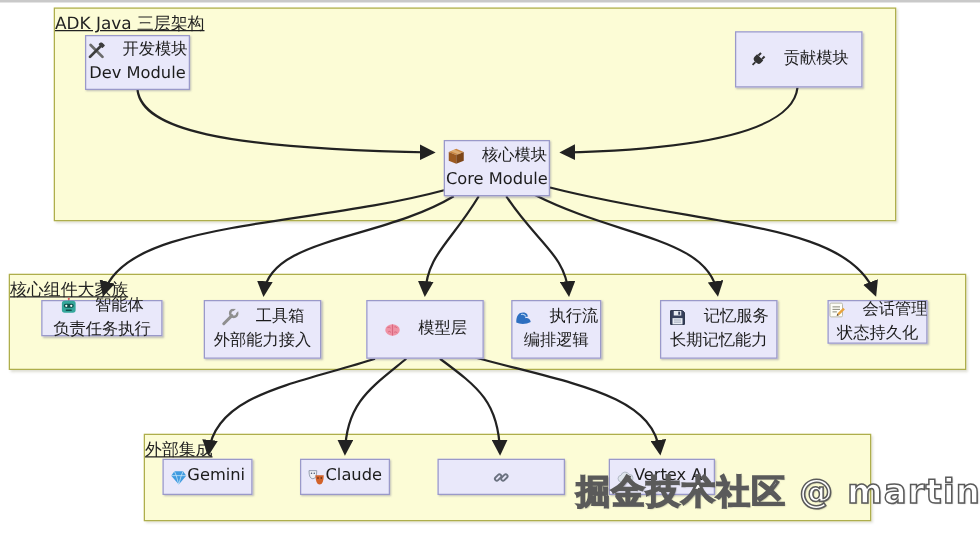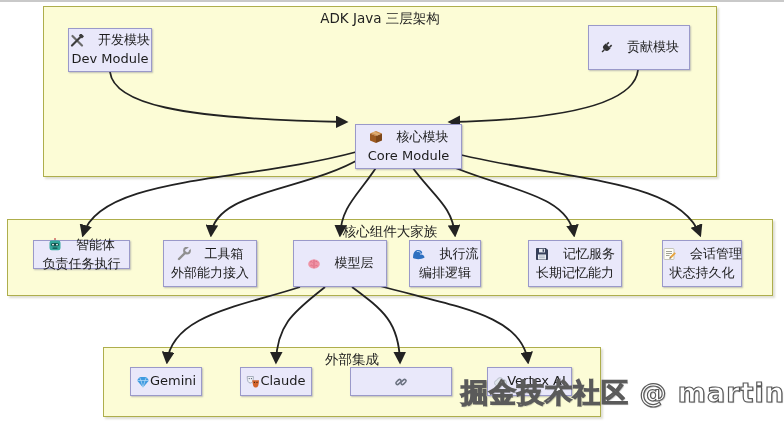--- a/index.html
+++ b/index.html
@@ -11,21 +11,21 @@
   }
   .top-edge-line{
     position:absolute;left:0;top:0;width:784px;height:2px;background:#c9c9c9;
   }
   .section{
     position:absolute;background:#fcfcd6;border:1px solid #aeae4c;
     box-shadow:1.5px 1.5px 2px rgba(120,120,80,0.25);
     box-sizing:border-box;
   }
   .section-title{
-    text-align:center;font-size:13.5px;padding-top:3px;color:#222222;
+    font-size:13.5px;padding-top:3px;color:#222222;text-decoration:underline;
   }
   .node{
     position:absolute;background:#e9e8fa;border:1px solid #9a99c9;
     box-shadow:1px 1px 1.5px rgba(80,80,120,0.35);
     box-sizing:border-box;
     display:flex;flex-direction:column;align-items:center;justify-content:center;
     font-size:13px;line-height:1.45;z-index:3;white-space:nowrap;
   }
   .node.single{flex-direction:row;text-align:center;}
   .nl1{display:flex;align-items:center;gap:14px;}
@@ -47,21 +47,21 @@
 <body>
 
 <div class="top-edge-line"></div>
 
 <div class="section" style="left:43px;top:6px;width:674px;height:171px">
   <div class="section-title">ADK Java 三层架构</div>
 </div>
 <div class="section" style="left:7px;top:219px;width:766px;height:77px">
   <div class="section-title">核心组件大家族</div>
 </div>
-<div class="section" style="left:103px;top:347px;width:498px;height:70px">
+<div class="section" style="left:115px;top:347px;width:582px;height:70px">
   <div class="section-title">外部集成</div>
 </div>
 
 <svg class="edges" viewBox="0 0 784 429">
   <defs>
     <marker id="ah" viewBox="0 0 10 10" refX="8" refY="5" markerWidth="7" markerHeight="7" orient="auto">
       <polygon points="0,0 10,5 0,10" fill="#222222"></polygon>
     </marker>
   </defs>
   <path d="M 110 72 C 114 103, 175 119, 346 122" marker-end="url(#ah)"></path>
@@ -100,21 +100,21 @@
             <path d="M5 1 V4 M9 1 V4" stroke="#333" stroke-width="1.6"></path>
             <path d="M3.5 4 H10.5 V6.8 Q10.5 9.4 7 9.4 Q3.5 9.4 3.5 6.8 Z" fill="#333"></path>
             <path d="M7 9.4 V12.6" stroke="#333" stroke-width="1.4"></path>
           </g>
         </svg>
       </span>
     <span>贡献模块</span>
   </div>
 </div>
 
-<div class="node" style="left:355px;top:124px;width:107px;height:45px">
+<div class="node" style="left:355px;top:112px;width:85px;height:45px">
   <div class="nl1">
     <span class="ic">
         <svg viewBox="0 0 14 14">
           <polygon points="7,1 13,3.5 7,6 1,3.5" fill="#c9853e"></polygon>
           <polygon points="1,3.5 7,6 7,13 1,10.5" fill="#9c5a21"></polygon>
           <polygon points="13,3.5 7,6 7,13 13,10.5" fill="#7d4618"></polygon>
           <polygon points="5.5,1.6 11.5,4.1 8.5,5.4 2.5,2.9" fill="#e8c08e" opacity="0.65"></polygon>
         </svg>
       </span>
     <span>核心模块</span>
@@ -189,21 +189,21 @@
           <rect x="7.6" y="2.3" width="1.5" height="2.5" fill="#37415c"></rect>
           <rect x="3" y="7.5" width="8" height="5" fill="#e8ecf2"></rect>
           <path d="M4.2 9 H9.8 M4.2 10.7 H9.8" stroke="#9aa4b5" stroke-width="0.7"></path>
         </svg>
       </span>
     <span>记忆服务</span>
   </div>
   <div>长期记忆能力</div>
 </div>
 
-<div class="node" style="left:662px;top:240px;width:80px;height:47px">
+<div class="node" style="left:662px;top:240px;width:80px;height:35px">
   <div class="nl1">
     <span class="ic">
         <svg viewBox="0 0 14 14">
           <rect x="2" y="1.5" width="10" height="11" rx="1" fill="#fdfdf6" stroke="#b9b9a8" stroke-width="0.8"></rect>
           <path d="M4 4.5 H10 M4 6.5 H10 M4 8.5 H7.5" stroke="#8a8a7a" stroke-width="0.8"></path>
           <g transform="rotate(45 10 9)">
             <rect x="9.1" y="4.5" width="1.9" height="6.6" fill="#e8a33d"></rect>
             <polygon points="9.1,11.1 11,11.1 10.05,12.8" fill="#5a4632"></polygon>
           </g>
         </svg>

